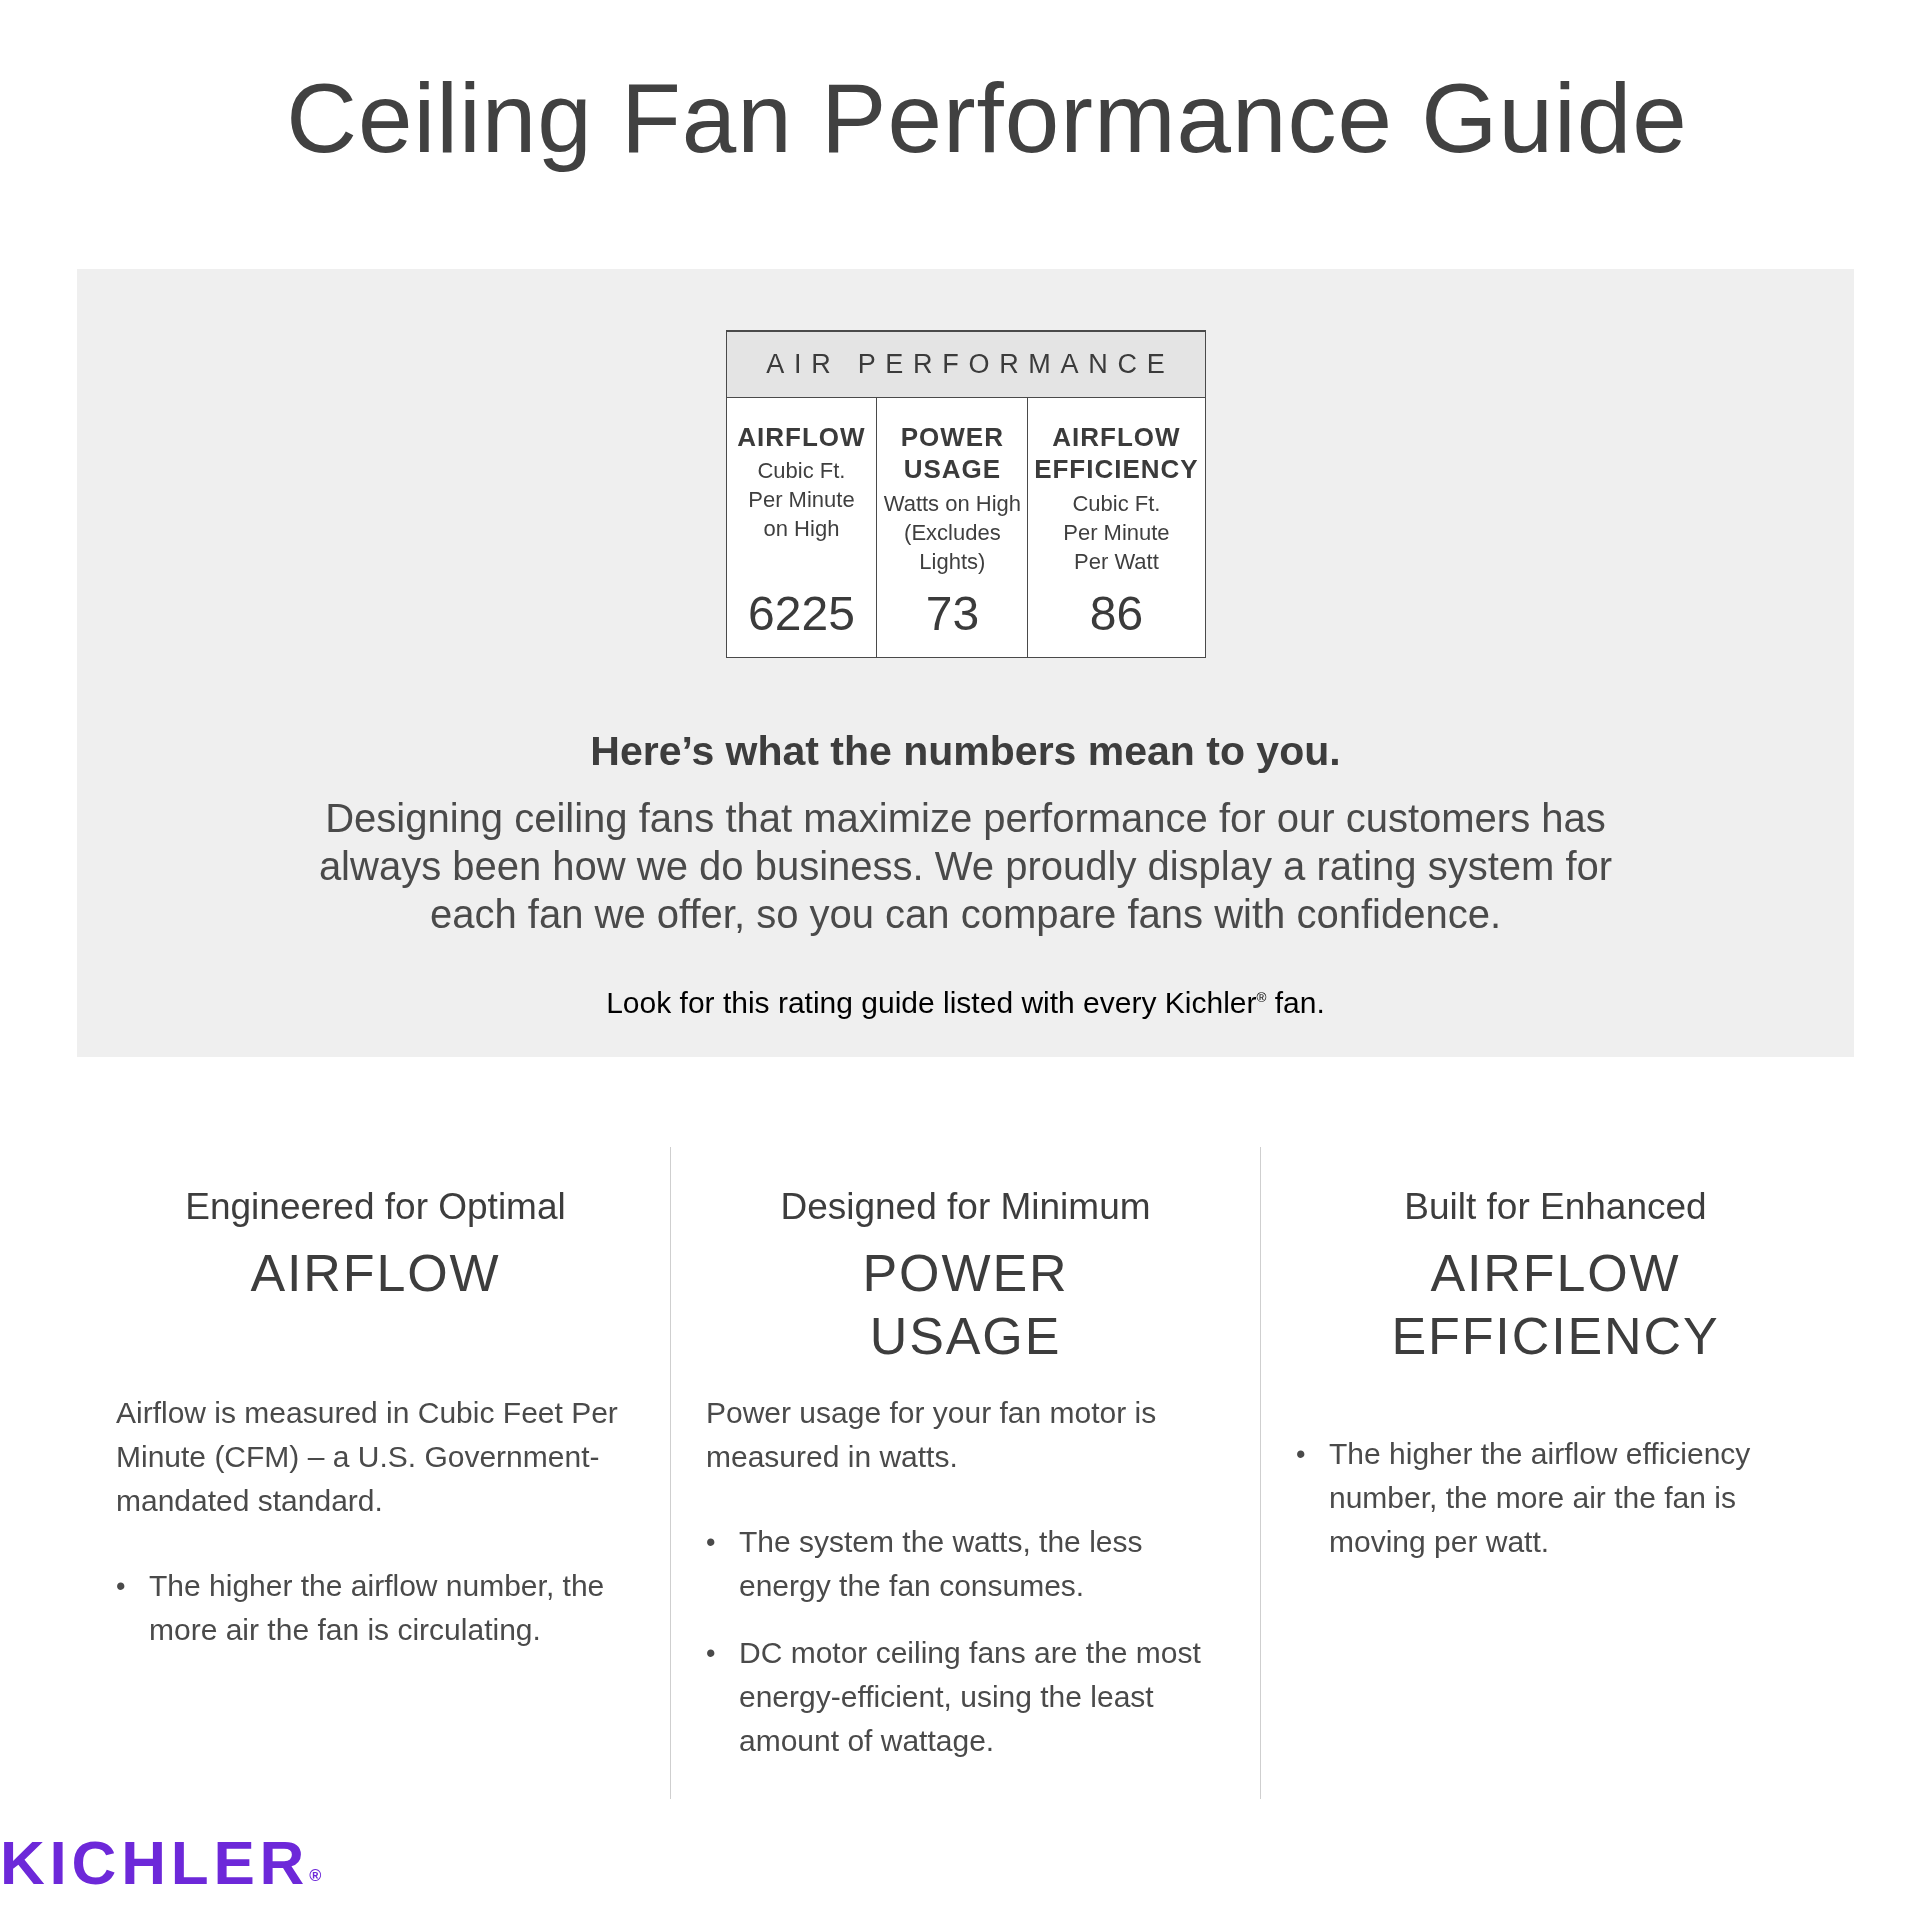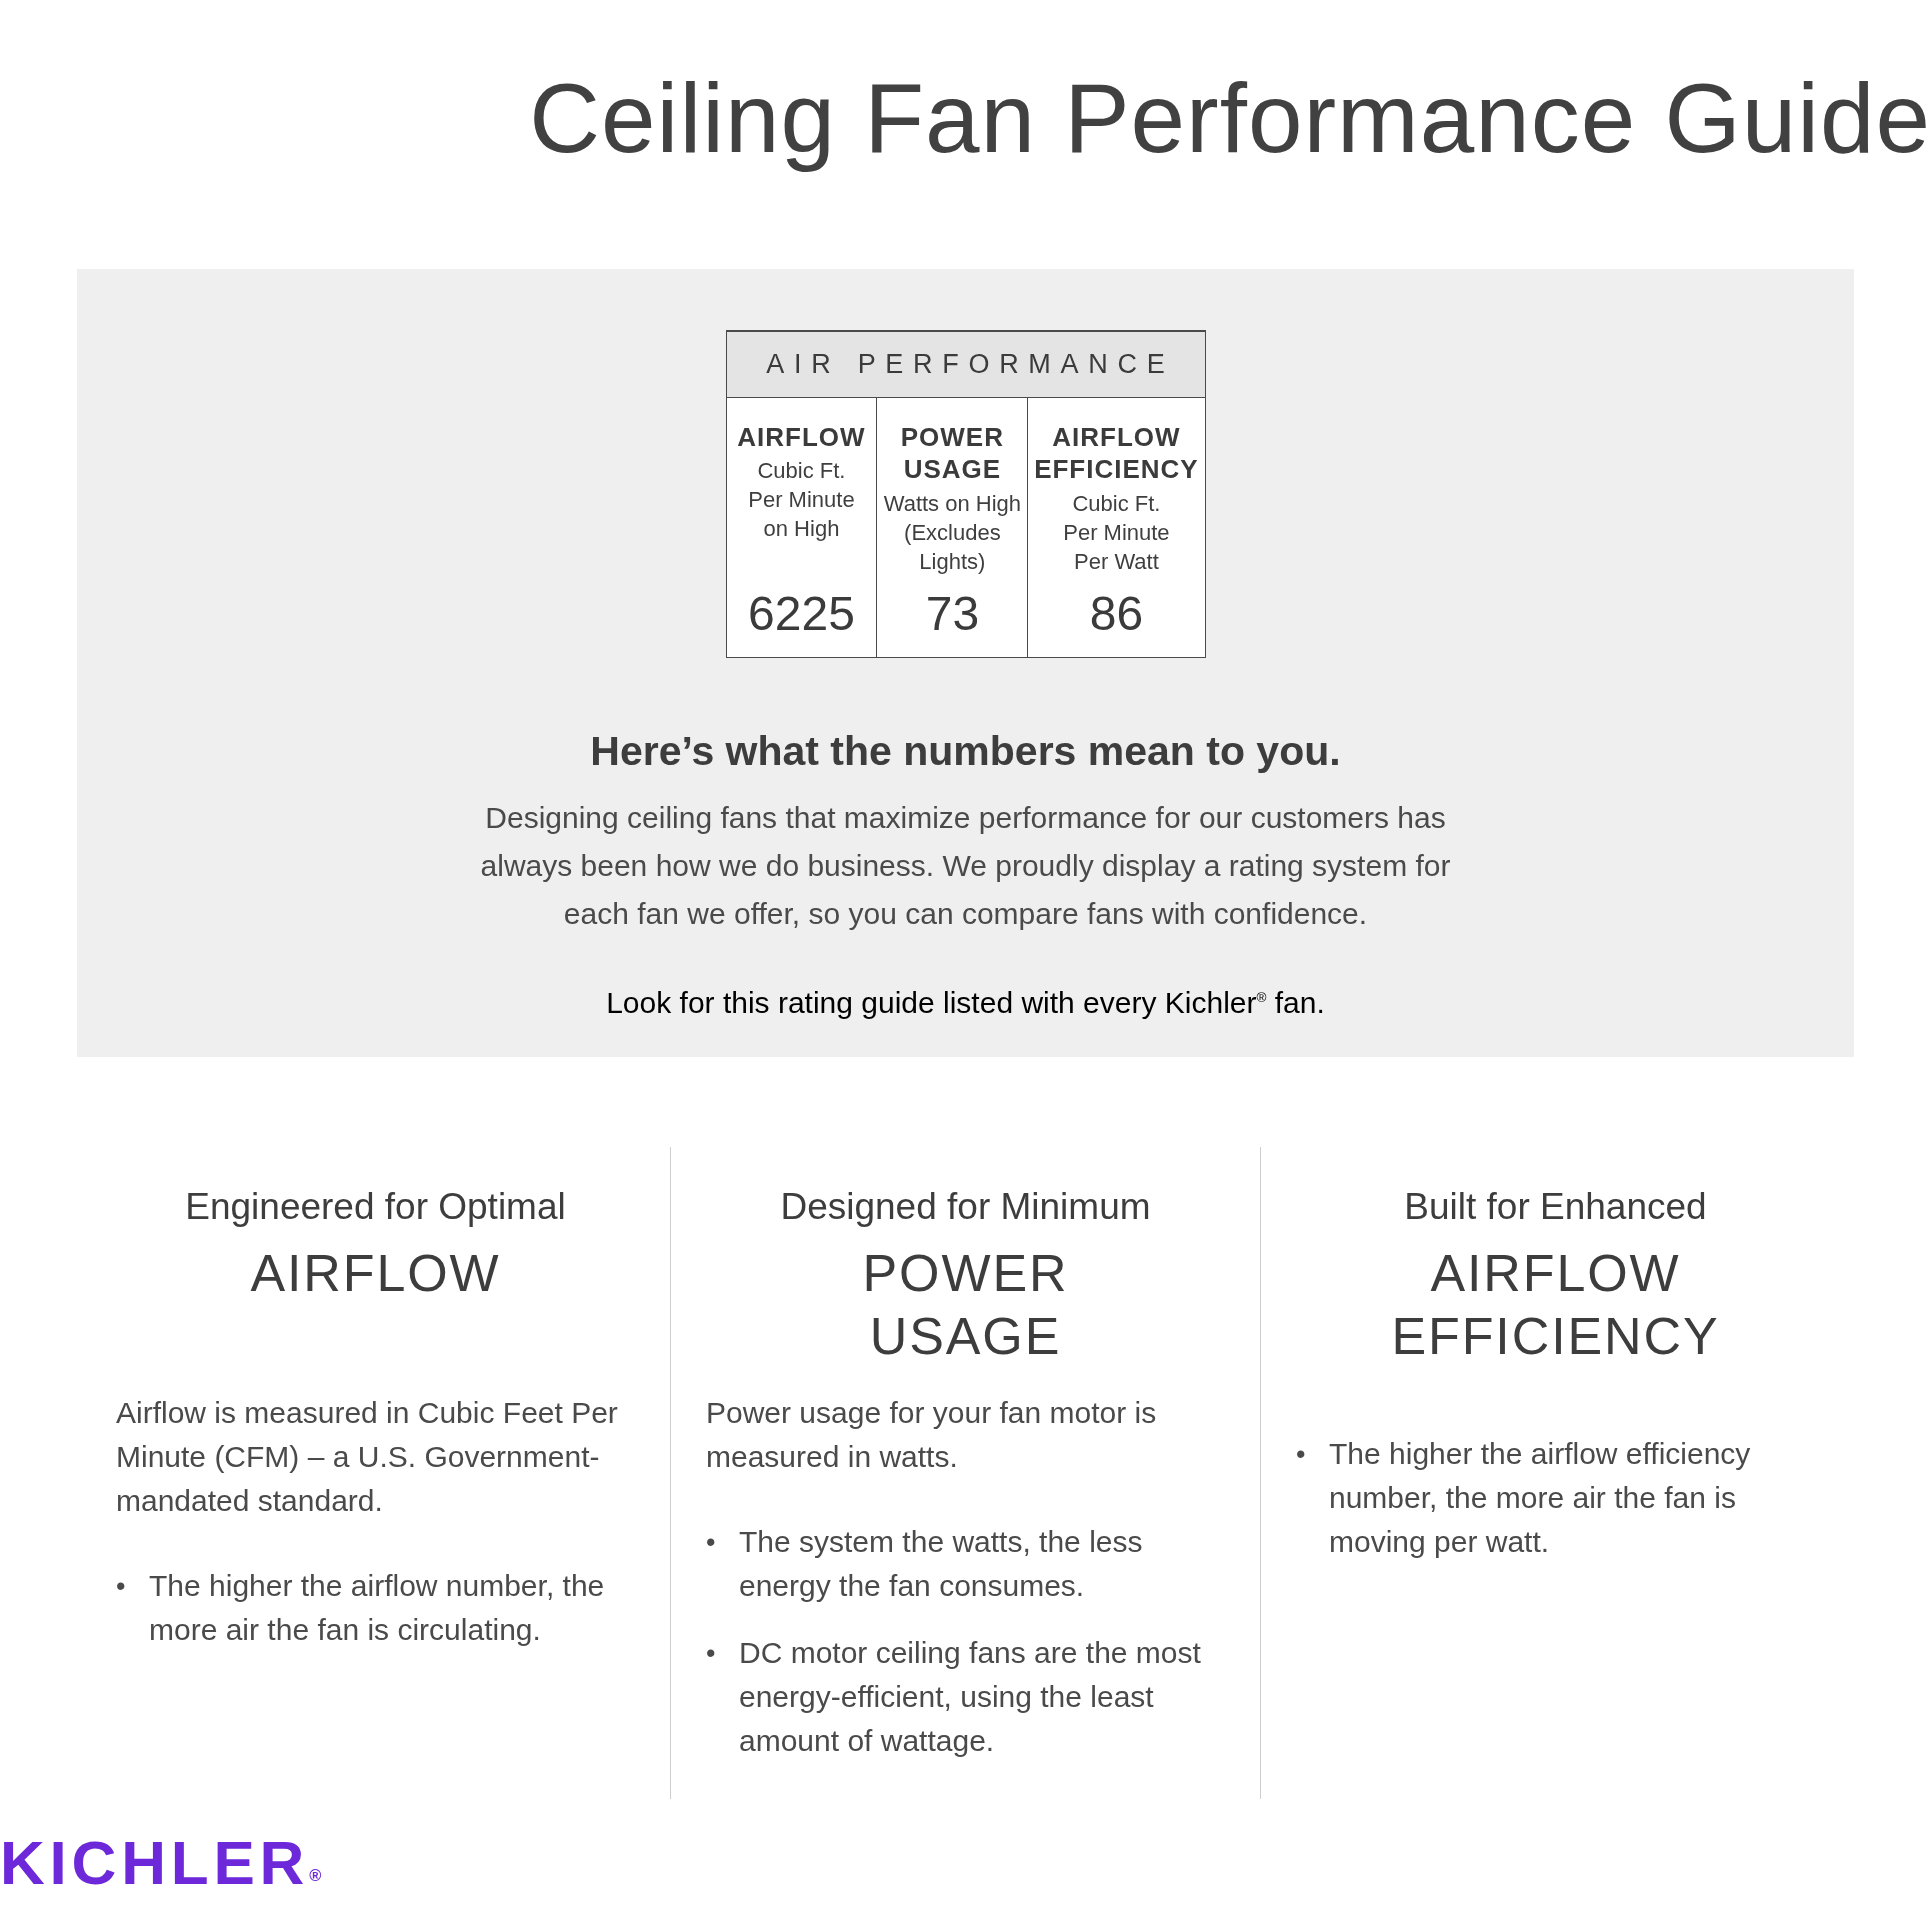--- a/index.html
+++ b/index.html
@@ -13,21 +13,21 @@
     position: relative;
     width: 1931px;
     height: 1931px;
     background: #ffffff;
     overflow: hidden;
   }
 
   
   .title {
     margin-top: 64px;
-    text-align: right;
+    text-align: center;
     font-size: 98px;
     font-weight: 300;
     letter-spacing: 1px;
     color: #414141;
     line-height: 1.12;
     margin-left: 43px;
   }
 
   
   .band {
@@ -95,21 +95,21 @@
   .intro-heading {
     margin-top: 70px;
     text-align: center;
     font-size: 41px;
     font-weight: 700;
     color: #3d3d3d;
   }
   .intro-para {
     margin-top: 19.3px;
     text-align: center;
-    font-size: 30px;
+    font-size: 40px;
     line-height: 48px;
     color: #4a4a4a;
     white-space: pre-line;
   }
   .intro-note {
     margin-top: 48px;
     text-align: center;
     font-size: 30px;
     color: #000000;
   }

